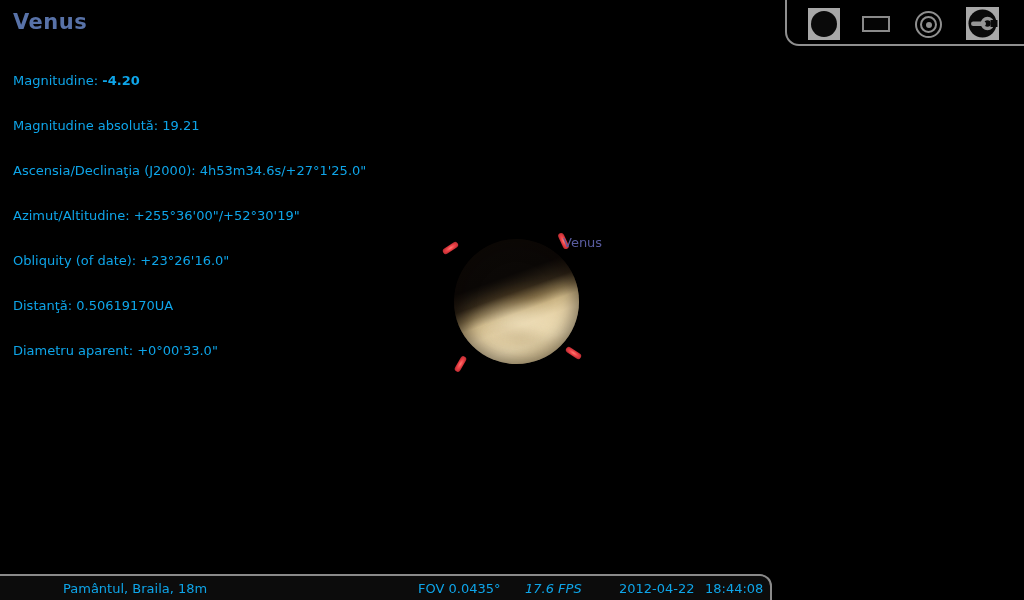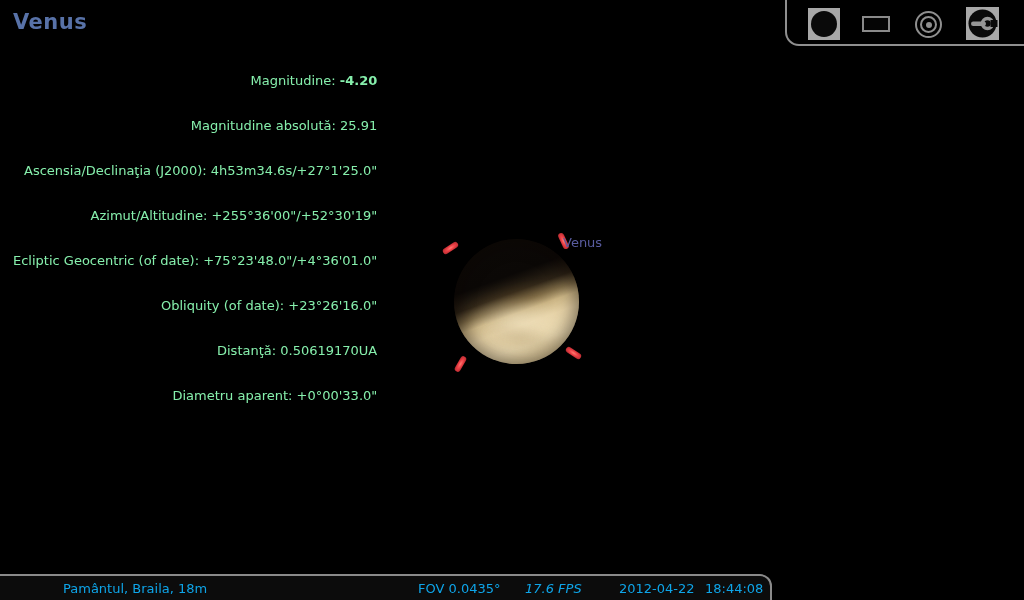--- a/index.html
+++ b/index.html
@@ -3,21 +3,21 @@
 <meta charset="utf-8">
 <style>
   * { margin:0; padding:0; box-sizing:border-box; }
   html,body { width:1024px; height:600px; background:#000; overflow:hidden;
               font-family:"DejaVu Sans", sans-serif; }
   #stage { position:relative; width:1024px; height:600px; background:#000; overflow:hidden; }
 
   
   .info-panel { position:absolute; left:13px; top:10px; z-index:5; }
   .info-title { font-size:21px; font-weight:bold; color:#5872a8; letter-spacing:0.5px; }
-  .info-lines { margin-top:9px; font-size:13px; line-height:15px; color:#86efac; white-space:pre;text-align:right; }
+  .info-lines { margin-top:9px; font-size:13px; line-height:15px; color:#0ea5e9; white-space:pre; }
   .info-lines .bold { font-weight:bold; }
 
   
   .top-panel { position:absolute; top:-4px; right:-4px; width:243px; height:50px;
                background:#000; border:2px solid #8f8f8f; border-bottom-left-radius:14px; z-index:10; }
   .tp-btn { position:absolute; cursor:pointer; }
   .tp-btn.active { background:#a8a8a8; }
   .btn-circle { left:21px; top:10px; width:32px; height:32px; }
   .btn-circle .disc { position:absolute; left:3px; top:3px; width:26px; height:26px;
                       border-radius:50%; background:#0a0a0a; }
@@ -88,24 +88,23 @@
     <div class="sel-marker mk-tr"></div>
     <div class="sel-marker mk-bl"></div>
     <div class="sel-marker mk-br"></div>
     <div class="planet-label">Venus</div>
   </div>
 
   <div class="info-panel">
     <div class="info-title">Venus</div>
     <div class="info-lines">
       <div><span>Magnitudine: </span><span class="bold">-4.20</span></div>
-      <div>Magnitudine absolută: 25.91</div>
+      <div>Magnitudine absolută: 19.21</div>
       <div>Ascensia/Declinaţia (J2000): 4h53m34.6s/+27°1'25.0"</div>
       <div>Azimut/Altitudine: +255°36'00"/+52°30'19"</div>
-      <div>Ecliptic Geocentric (of date): +75°23'48.0"/+4°36'01.0"</div>
       <div>Obliquity (of date): +23°26'16.0"</div>
       <div>Distanţă: 0.50619170UA</div>
       <div>Diametru aparent: +0°00'33.0"</div>
     </div>
   </div>
 
   <div class="top-panel">
     <div class="tp-btn btn-circle active">
       <div class="disc"></div>
     </div>

